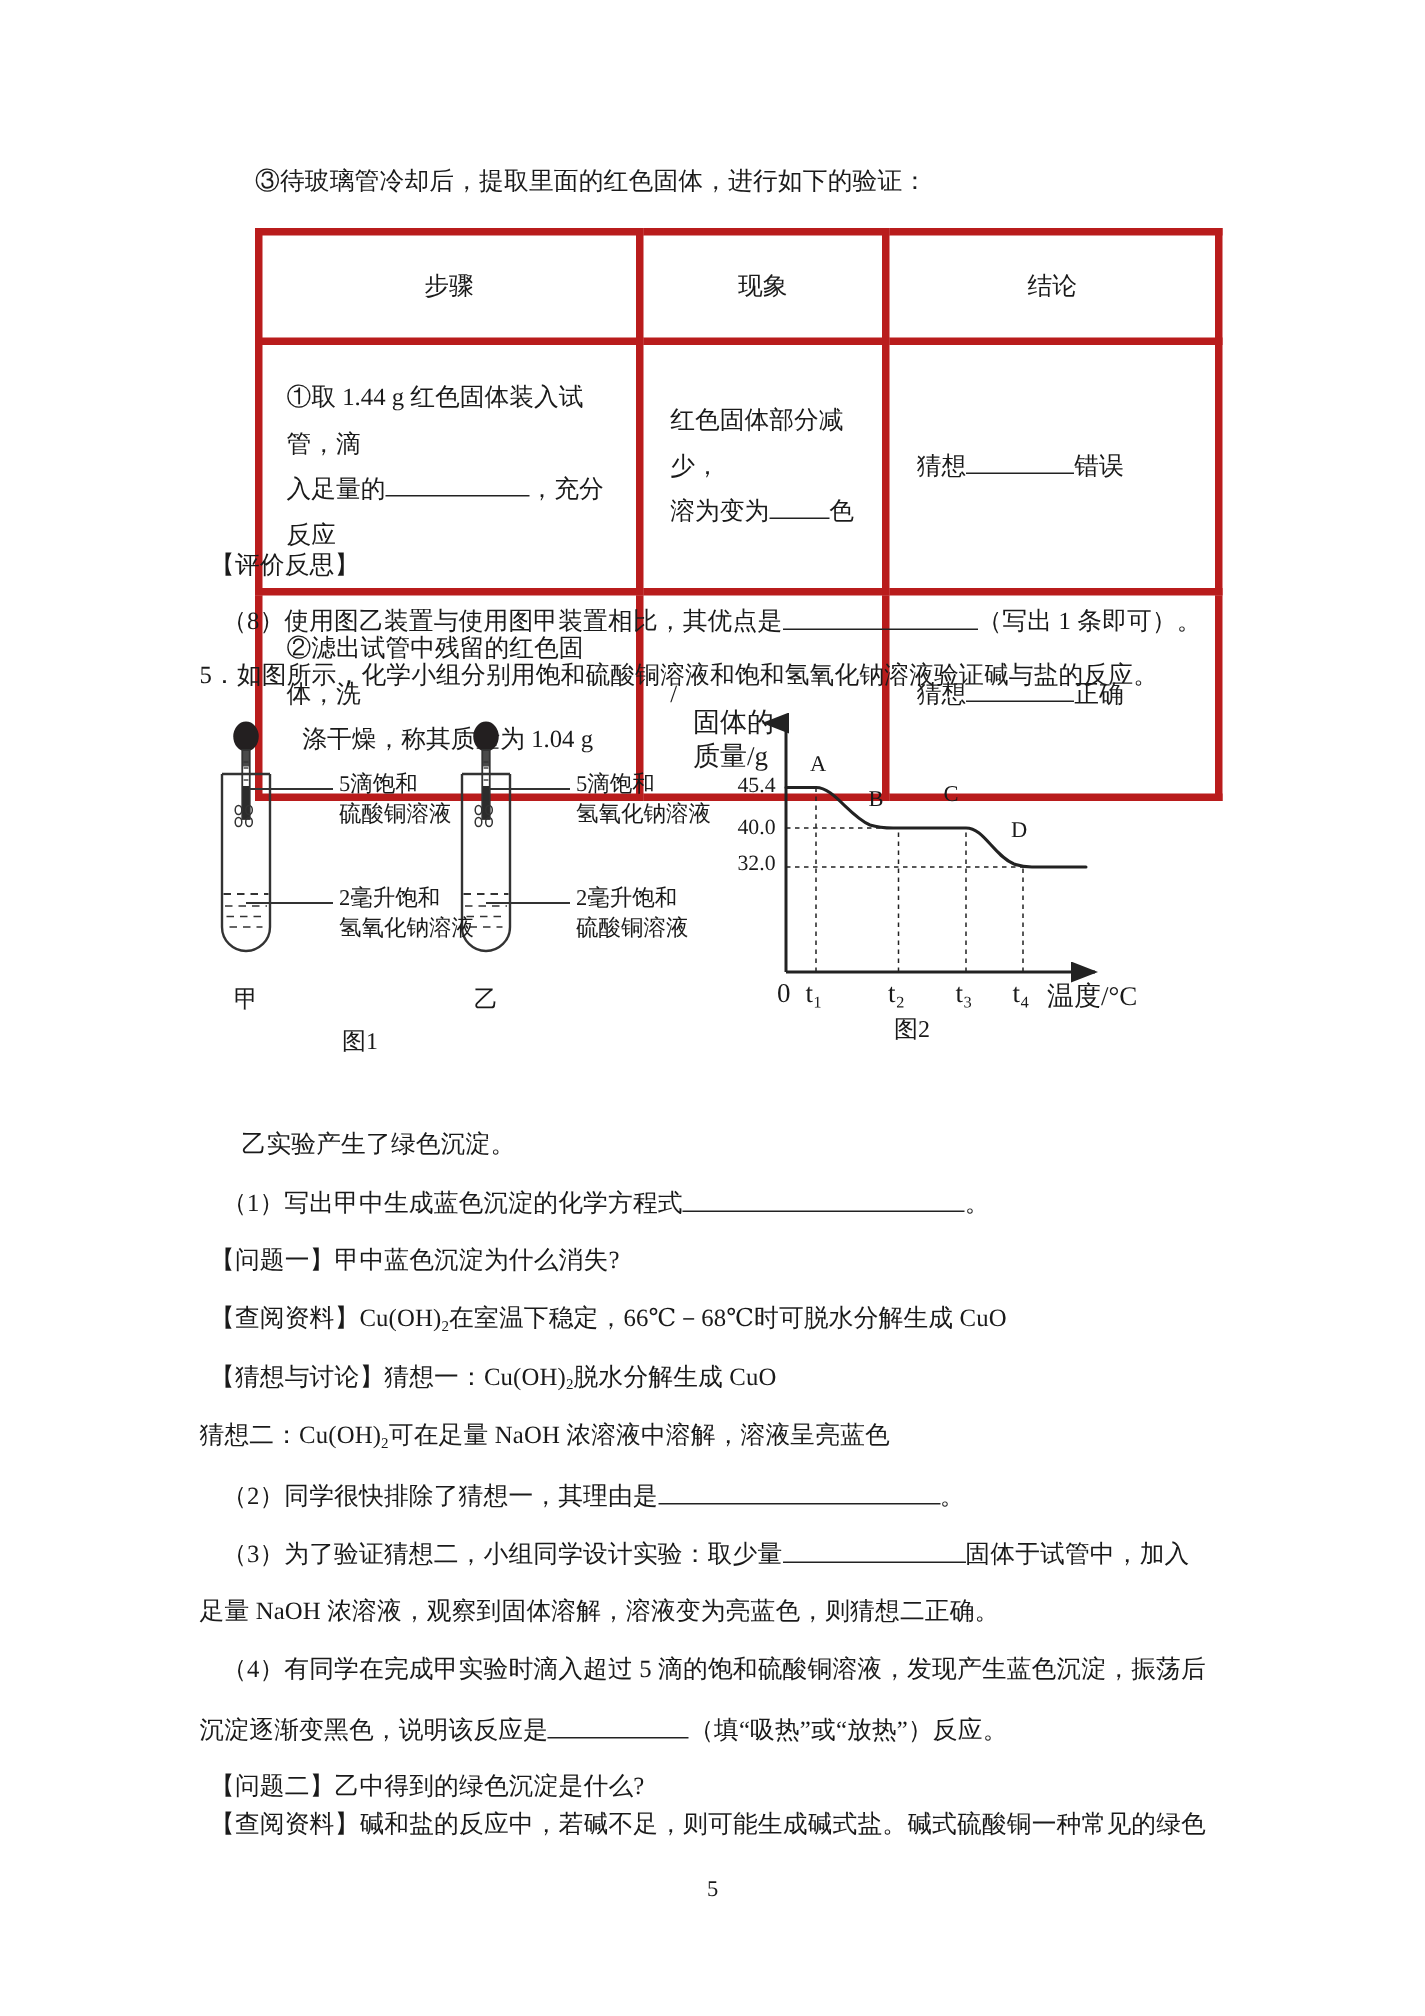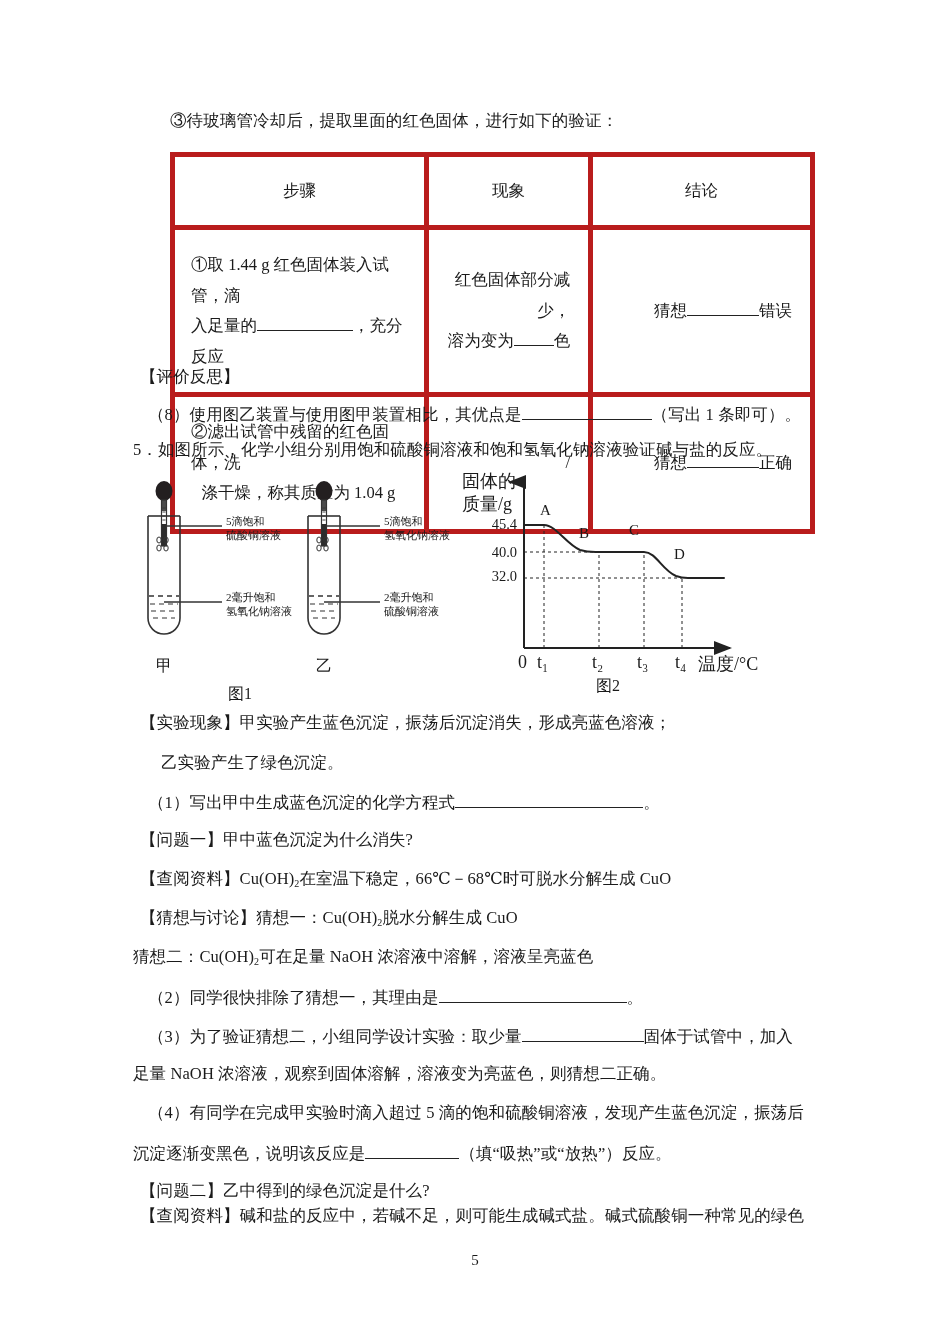--- a/index.html
+++ b/index.html
@@ -54,42 +54,42 @@
   }
   .vtable .hd {
     height: 44px;
     text-align: center;
   }
   .col-a { width: 260px; }
   .col-b { width: 160px; }
   .col-c { width: 225px; }
   .cell {
     padding: 8px 6px;
-    text-align: right;
+    text-align: left;
     line-height: 1.85;
   }
   .cell-l1 { text-align: left; padding-left: 4px; }
   .cell-l2 { text-align: center; }
 
   
   .fig1 {
     position: absolute;
     left: 130px;
     top: 478px;
     width: 340px;
     height: 225px;
   }
   .fig-caption {
     position: absolute;
     font-size: 16px;
     text-align: center;
   }
   .tube-label {
     position: absolute;
-    font-size: 11px;
+    font-size: 15px;
     line-height: 1.3;
     white-space: nowrap;
   }
 
   
   .fig2 {
     position: absolute;
     left: 462px;
     top: 470px;
     width: 300px;
@@ -307,21 +307,20 @@
 
     <div class="ax-text" style="left:56px; top:182px;">0</div>
     <div class="ax-text" style="left:75px; top:182px;">t₁</div>
     <div class="ax-text" style="left:130px; top:182px;">t₂</div>
     <div class="ax-text" style="left:175px; top:182px;">t₃</div>
     <div class="ax-text" style="left:213px; top:182px;">t₄</div>
     <div class="ax-text" style="left:236px; top:182px;">温度/°C</div>
     <div class="fig-caption" style="left:116px; top:206px; width:60px;">图2</div>
   </div>
 
-  <div class="ln" style="left:140px; top:712px;">【实验现象】甲实验产生蓝色沉淀，振荡后沉淀消失，形成亮蓝色溶液；</div>
   <div class="ln" style="left:133px; top:752px;margin-left:28px;">乙实验产生了绿色沉淀。</div>
 
   <div class="ln" style="left:148px; top:790px;">
     <span>（1）写出甲中生成蓝色沉淀的化学方程式</span><span class="blank" style="width:188px"></span><span>。</span>
   </div>
 
   <div class="ln" style="left:140px; top:829px;">【问题一】甲中蓝色沉淀为什么消失?</div>
 
   <div class="ln" style="left:140px; top:868px;">
     <span>【查阅资料】Cu(OH)</span><sub>2</sub><span>在室温下稳定，66℃－68℃时可脱水分解生成 CuO</span>

